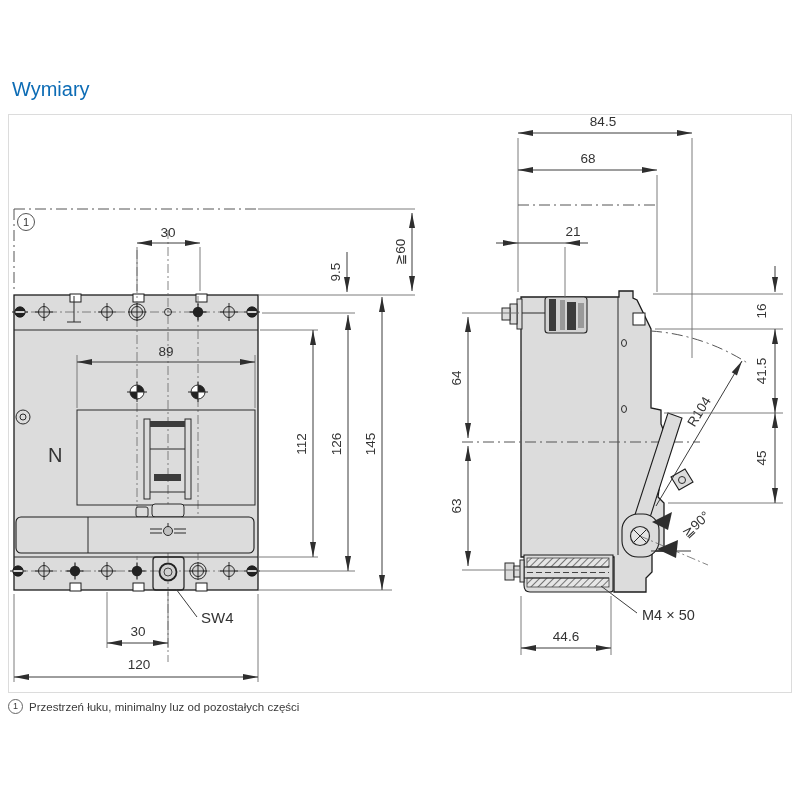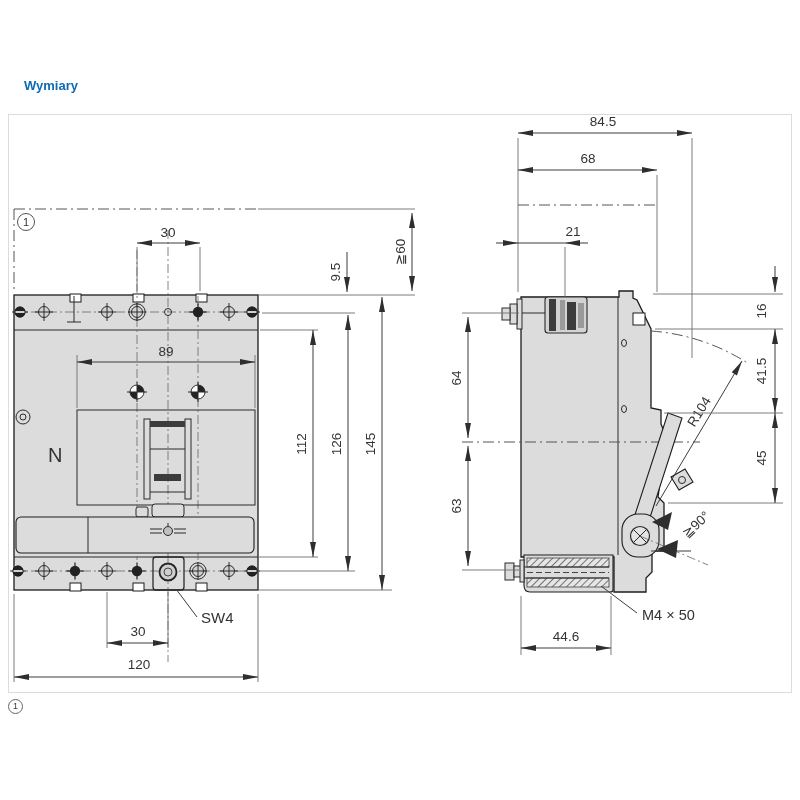--- a/index.html
+++ b/index.html
@@ -1,17 +1,17 @@
 <!DOCTYPE html>
 <html><head>
 <meta charset="utf-8">
 <style>
   html,body{margin:0;padding:0;background:#fff;width:800px;height:800px;
     font-family:"Liberation Sans",sans-serif;position:relative;overflow:hidden;}
-  .title{position:absolute;left:24px;top:78px;font-size:13px;font-weight:bold;}
+  .title{position:absolute;left:12px;top:78px;font-size:20px;font-weight:normal;}
   .fig-frame{position:absolute;left:8px;top:114px;width:782px;height:577px;
     border:1px solid #dcdcdc;}
   .footnote{position:absolute;left:8px;top:699px;font-size:11.5px;color:#3a3a3a;
     display:flex;align-items:center;gap:6px;}
   .fn-marker{display:inline-block;width:13px;height:13px;border:1px solid #666;
     border-radius:50%;font-size:9px;line-height:13px;text-align:center;color:#3a3a3a;}
   svg{position:absolute;left:0;top:0;}
   .body{fill:#dcdcdc;stroke:#1c1c1c;stroke-width:1.3;}
   .body2{fill:#dcdcdc;stroke:#1c1c1c;stroke-width:1.1;}
   .inner{fill:none;stroke:#2a2a2a;stroke-width:1;}
@@ -295,13 +295,14 @@
 
     <line x1="521" y1="596" x2="521" y2="655" class="ext"></line>
     <line x1="611" y1="596" x2="611" y2="655" class="ext"></line>
     <line x1="521" y1="648" x2="611" y2="648" class="dim" marker-start="url(#arr)" marker-end="url(#arr)"></line>
     <text x="566" y="641" class="t tm">44.6</text>
   </g>
 </svg>
 
 <div class="footnote">
   <span class="fn-marker">1</span>
+  <span>Przestrzeń łuku, minimalny luz od pozostałych części</span>
 </div>
 
 </body></html>

